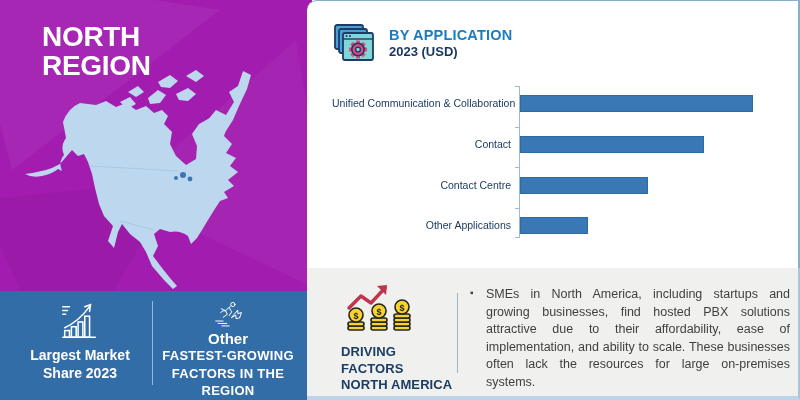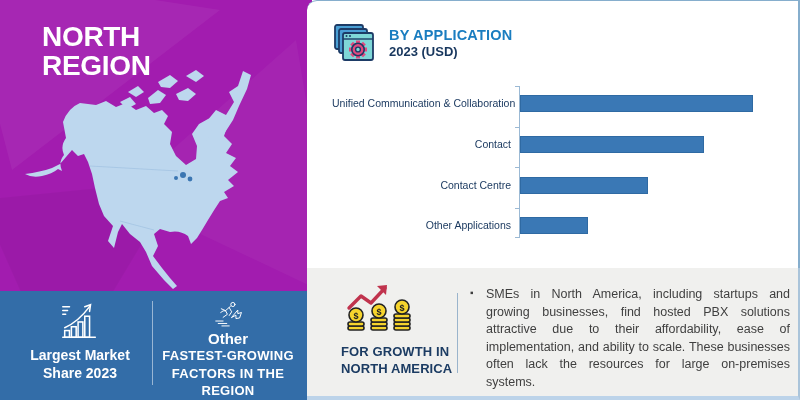--- a/index.html
+++ b/index.html
@@ -237,21 +237,21 @@
           <rect x="53" y="32" width="16" height="4" rx="2" fill="#f6d42d"></rect>
           <circle cx="61" cy="25" r="7" fill="#f6d42d"></circle>
         </g>
         <g fill="#222222" font-family="'Liberation Sans', sans-serif" font-size="9" font-weight="bold" text-anchor="middle">
           <text x="15" y="36.5">$</text>
           <text x="38" y="32.5">$</text>
           <text x="61" y="28.5">$</text>
         </g>
       </svg>
       <div class="driving-title">
-        <div>FOR GROWTH IN</div>
+        <div>DRIVING FACTORS</div>
         <div>NORTH AMERICA</div>
       </div>
     </div>
 
     <div class="driving-divider"></div>
 
     <div class="bullet-wrap">
       <div class="bullet-item">
         <span class="bullet-marker">▪</span>
         <span>SMEs in North America, including startups and growing businesses, find hosted PBX solutions attractive due to their affordability, ease of implementation, and ability to scale. These businesses often lack the resources for large on-premises systems.</span>

